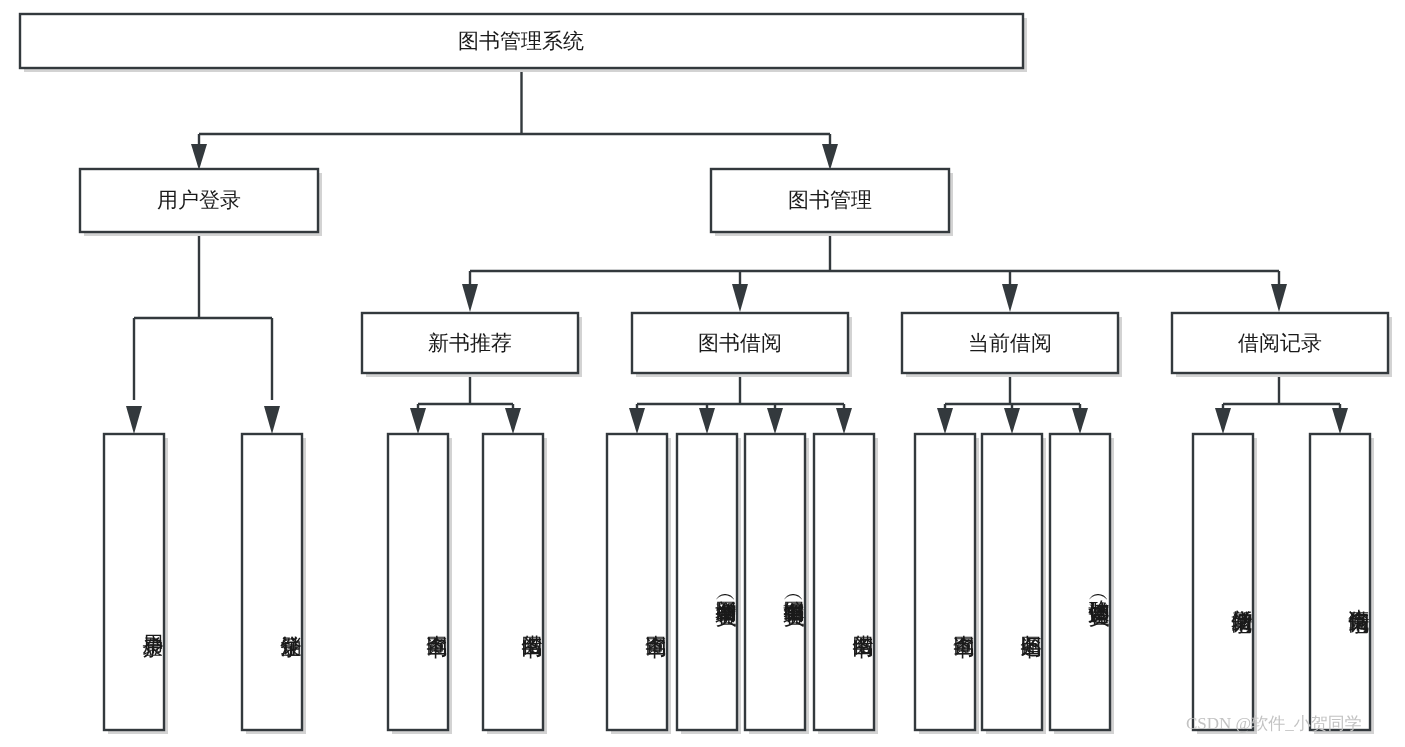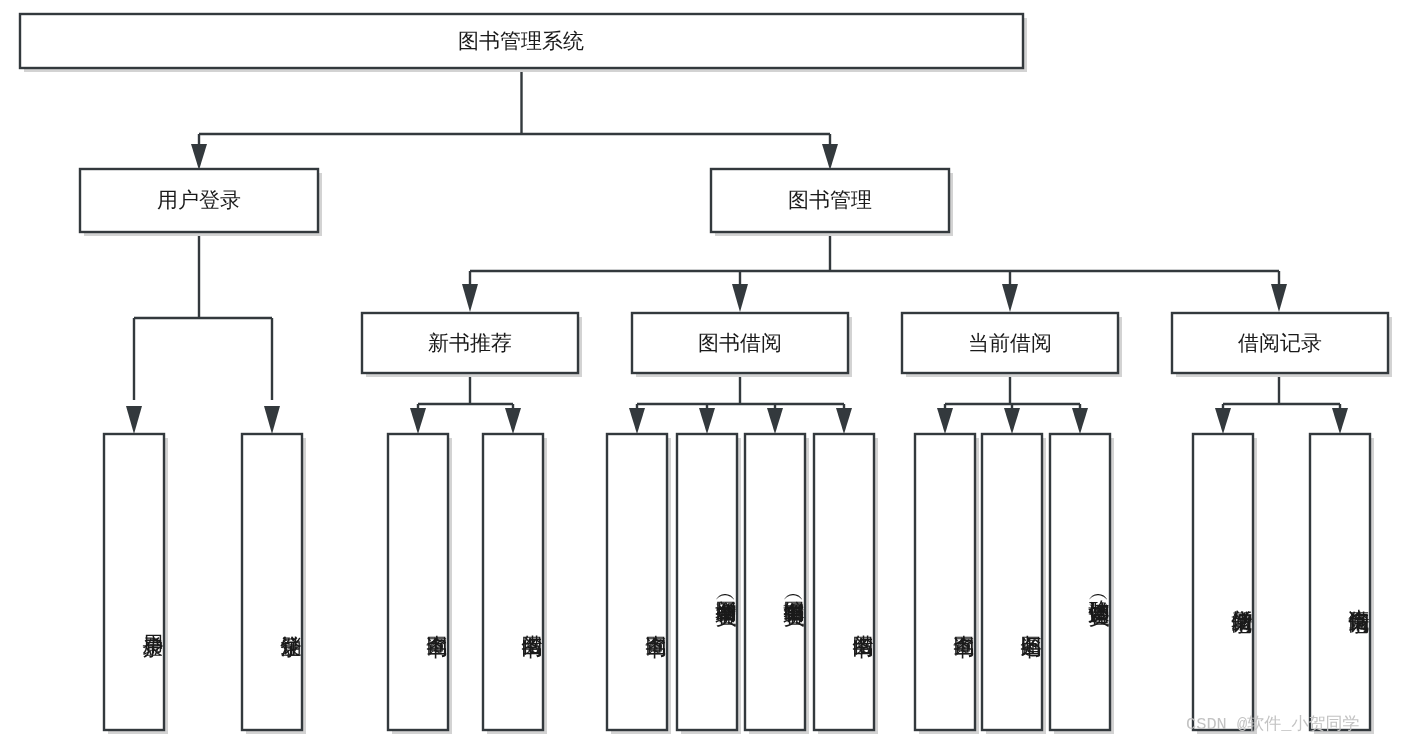--- a/index.html
+++ b/index.html
@@ -64,21 +64,21 @@
     line-height: 1;
     text-align: center;
     white-space: nowrap;
     display: flex;
     align-items: flex-start;
     justify-content: center;
     pointer-events: none;
   }
   .watermark {
     position: absolute;
-    font-family: Liberation Mono, monospace;
+    font-family: Liberation Serif, serif;
     font-size: 17px;
     color: #c3c3c3;
     white-space: nowrap;
     left: 1186px;
     top: 712px;
   }
 </style>
 </head>
 <body>
 

